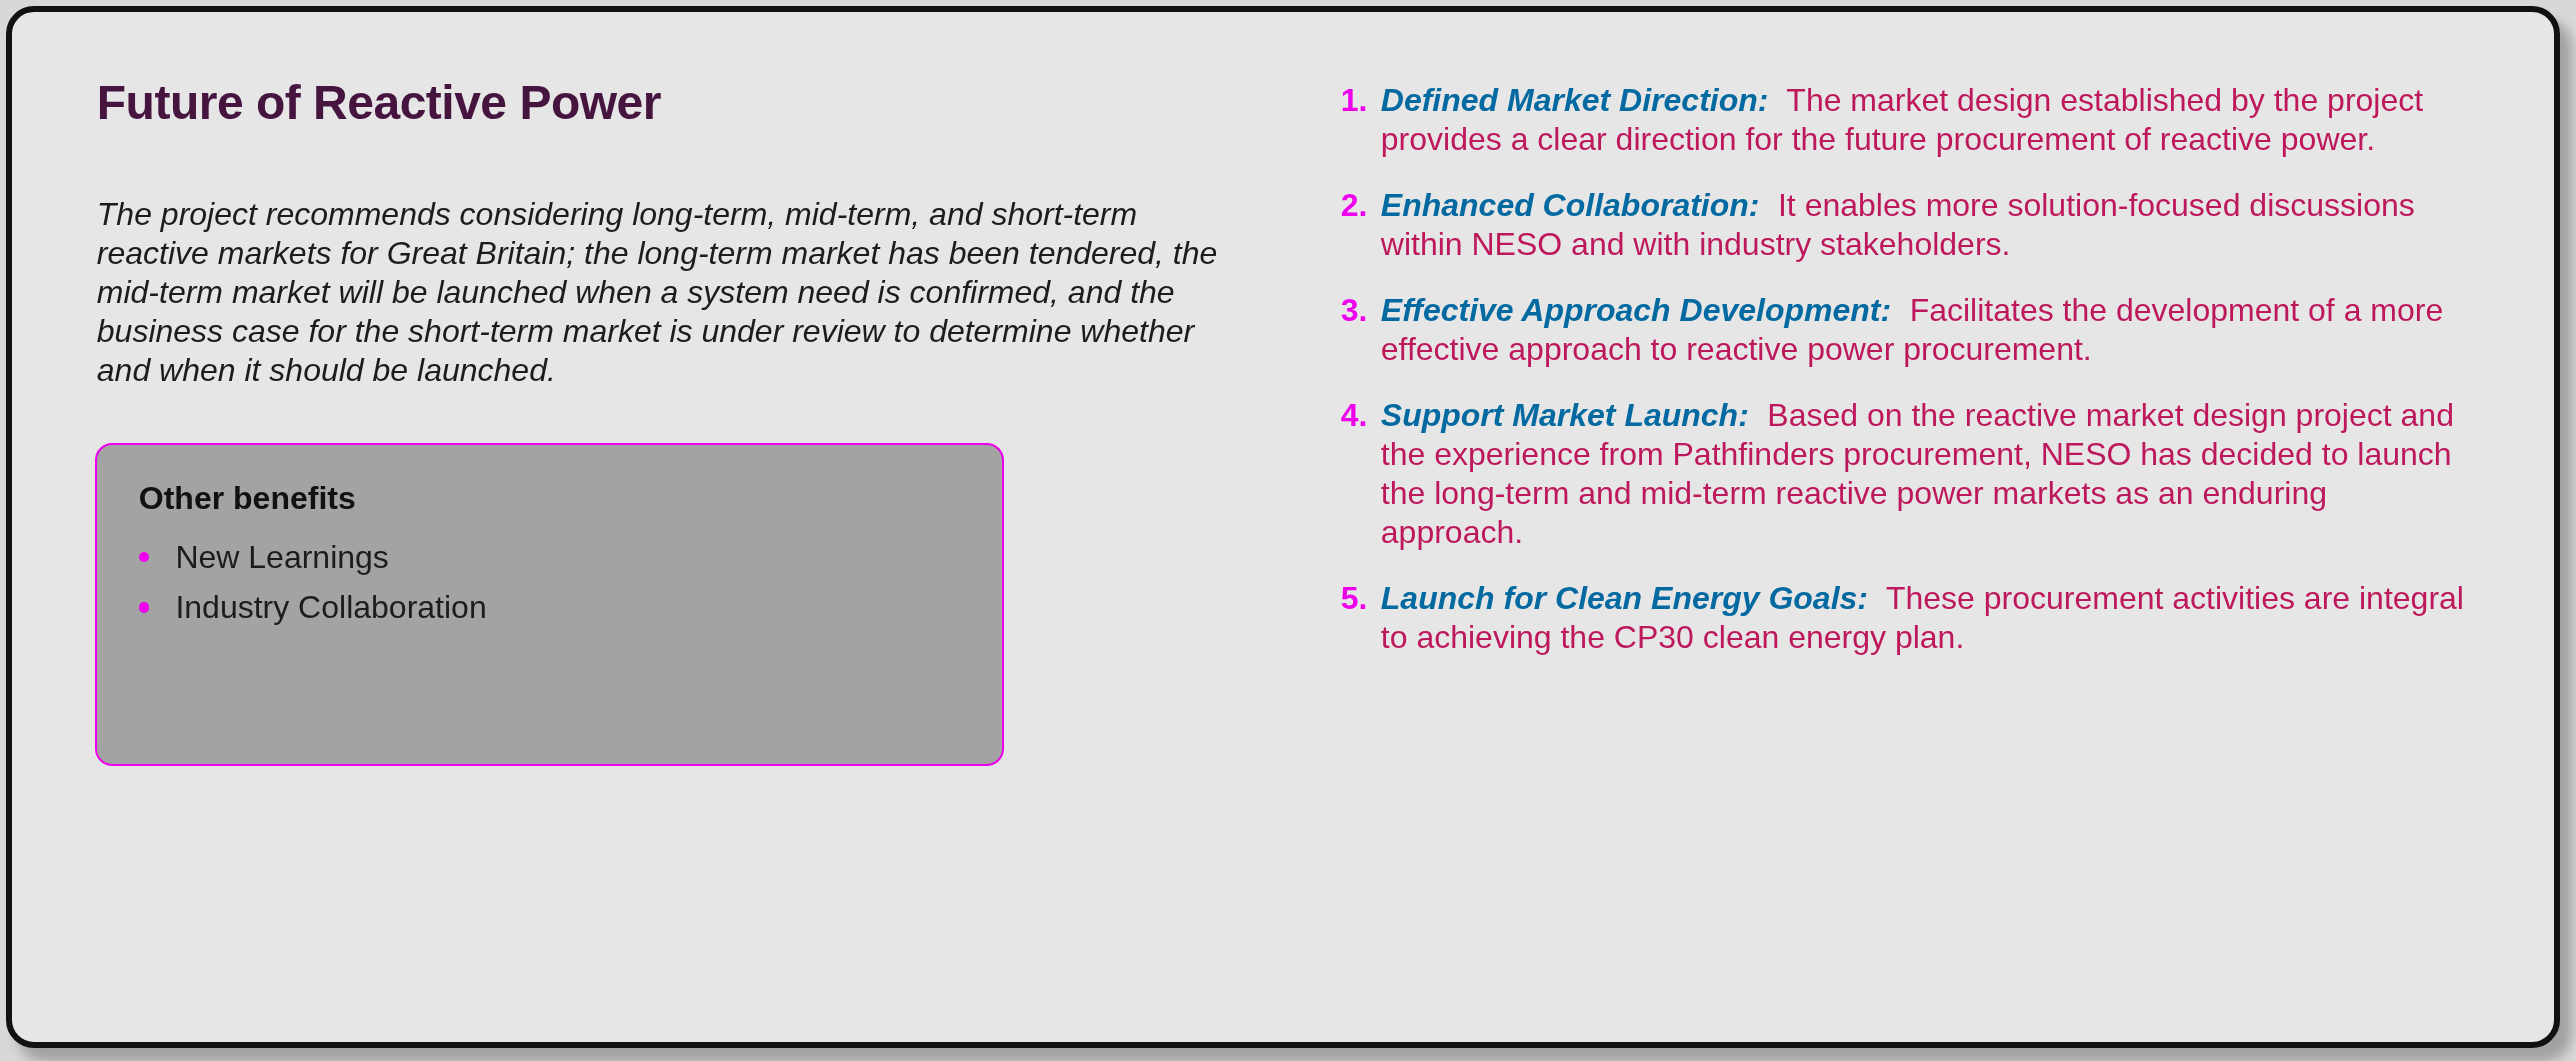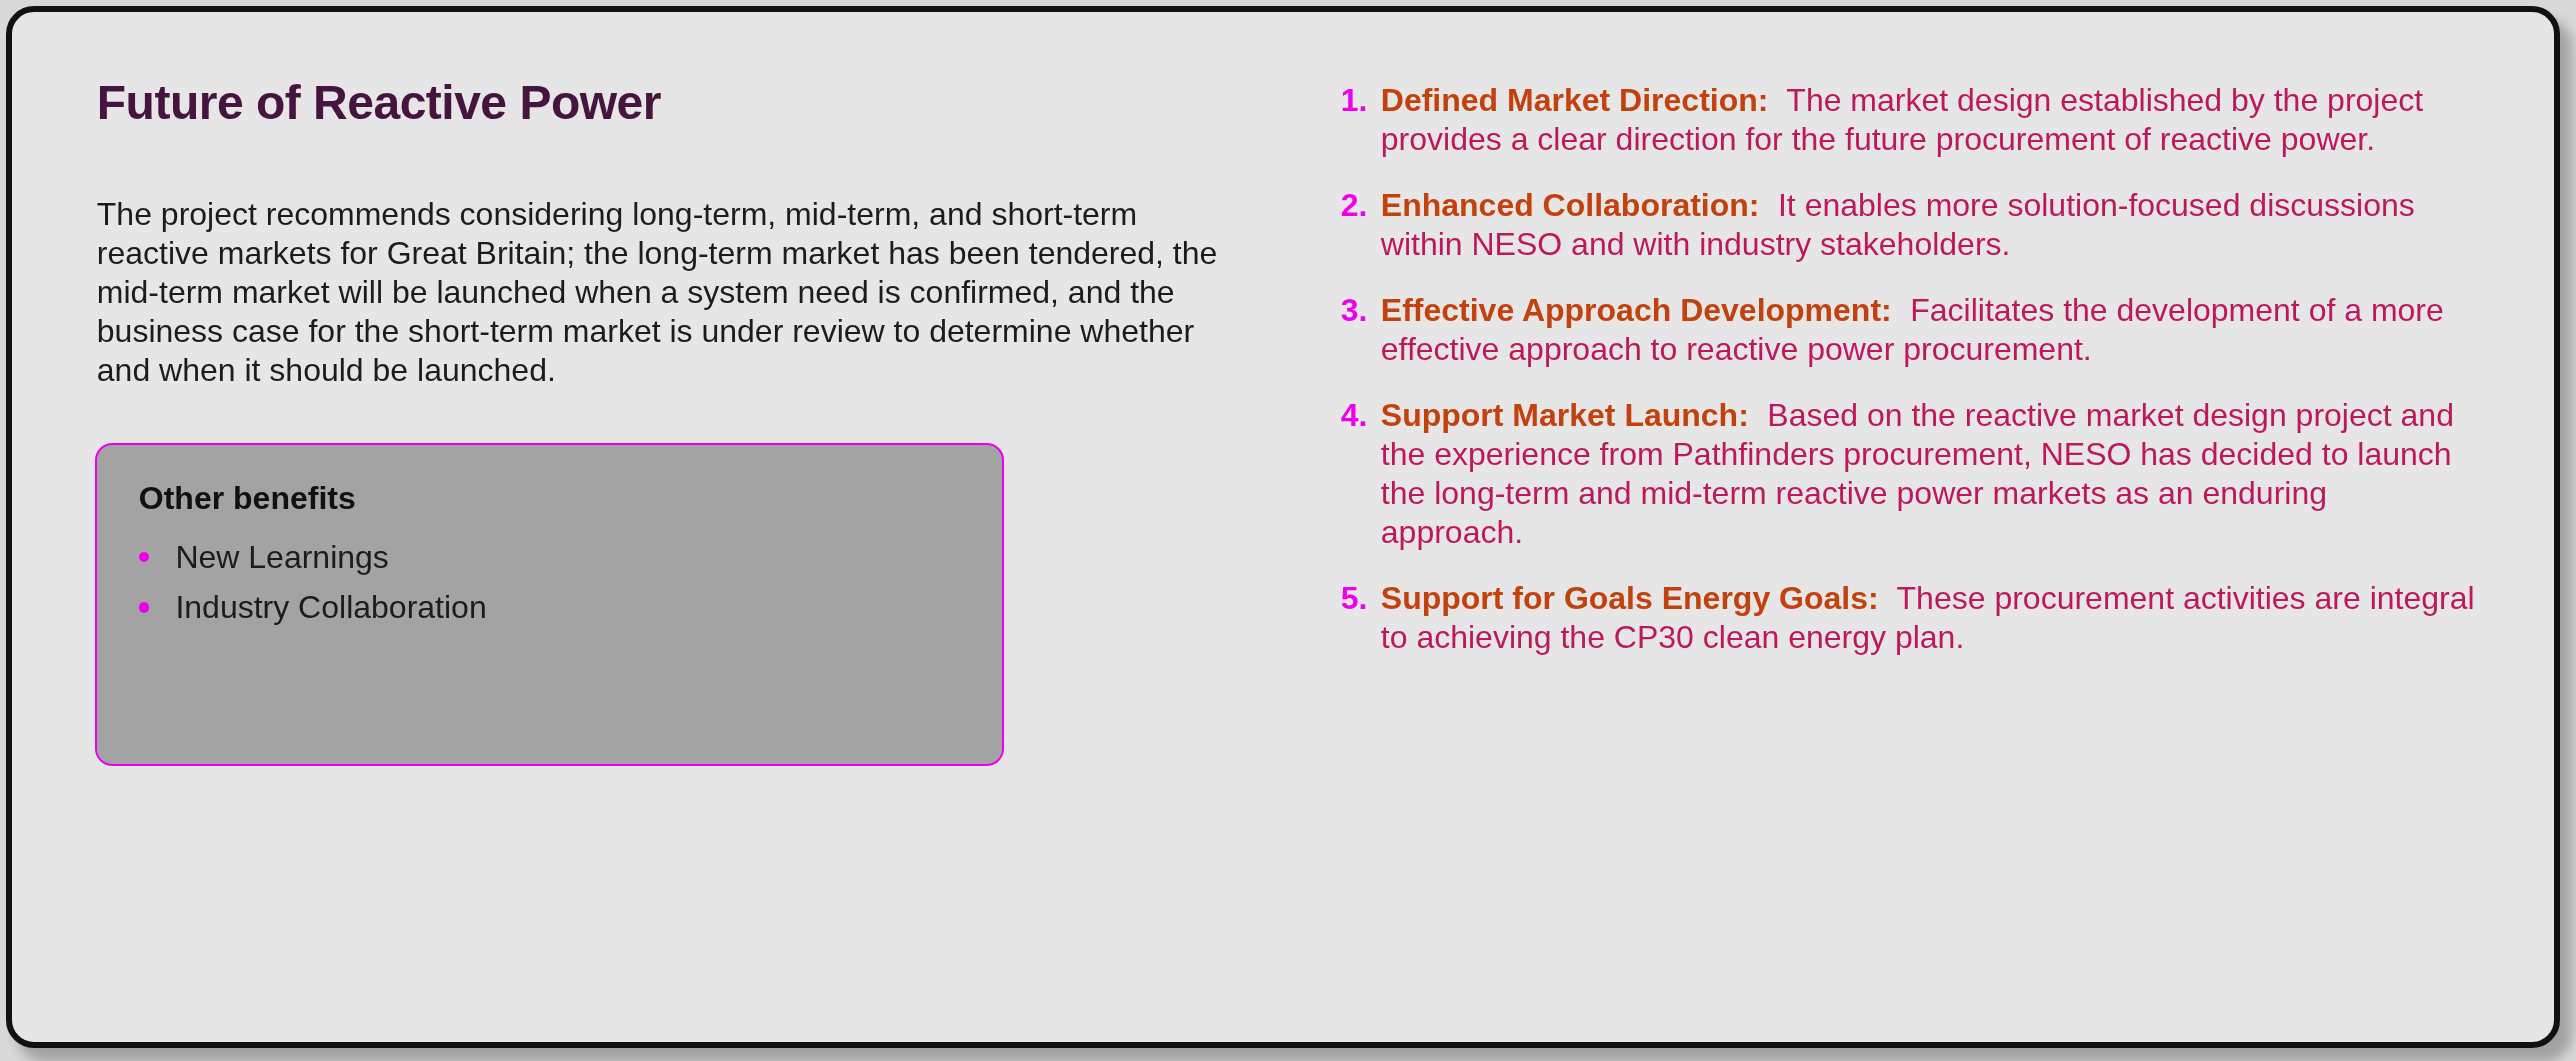--- a/index.html
+++ b/index.html
@@ -38,20 +38,21 @@
   }
   .intro {
     position: absolute;
     left: 85px;
     top: 183px;
     width: 1143px;
     margin: 0;
     font-size: 32px;
     line-height: 39px;
     color: #1c1c1c;
+    font-style: italic;
   }
   .benefits-box {
     position: absolute;
     left: 83px;
     top: 431px;
     width: 909px;
     height: 323px;
     background: #a3a3a3;
     border: 2.9px solid #ee00ee;
     border-radius: 17.3px;
@@ -99,22 +100,23 @@
   }
   .item-number {
     position: absolute;
     left: 0;
     top: 0;
     font-weight: bold;
     color: #ee00ee;
   }
   .item-lead {
     font-weight: bold;
-    color: #c2410c;
+    color: #0369a1;
     margin-right: 0.3em;
+    font-style: italic;
   }
   .item-text {
     color: #be185d;
   }
 </style>
 </head>
 <body>
 
 <div class="card">
 
@@ -157,20 +159,20 @@
     </div>
 
     <div class="num-item">
       <span class="item-number">4.</span>
       <span class="item-lead">Support Market Launch:</span>
       <span class="item-text">Based on the reactive market design project and the experience from Pathfinders procurement, NESO has decided to launch the long-term and mid-term reactive power markets as an enduring approach.</span>
     </div>
 
     <div class="num-item">
       <span class="item-number">5.</span>
-      <span class="item-lead">Support for Goals Energy Goals:</span>
+      <span class="item-lead">Launch for Clean Energy Goals:</span>
       <span class="item-text">These procurement activities are integral to achieving the CP30 clean energy plan.</span>
     </div>
 
   </div>
 
 </div>
 
 
 </body></html>

